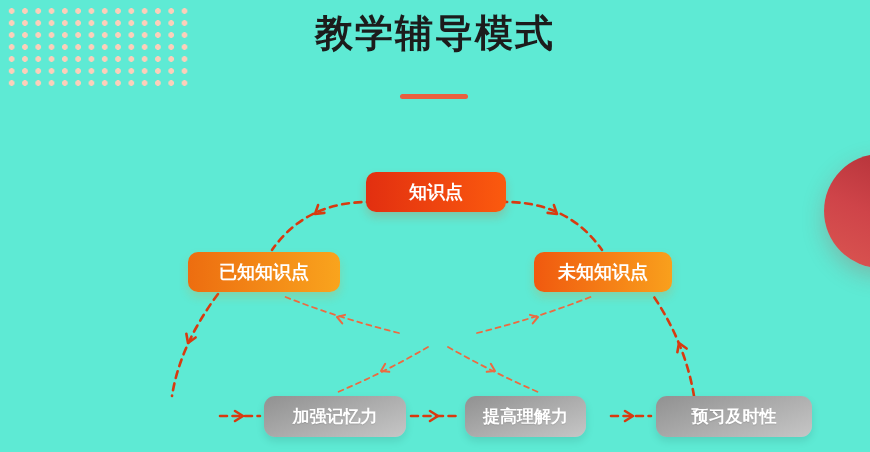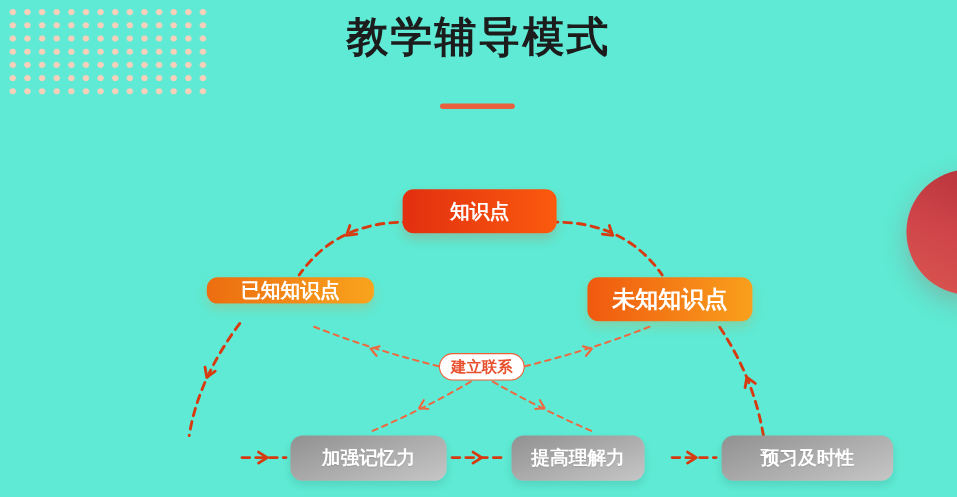--- a/index.html
+++ b/index.html
@@ -38,26 +38,26 @@
   .node{
     position:absolute;display:flex;align-items:center;justify-content:center;
     color:#ffffff;font-weight:bold;box-sizing:border-box;white-space:nowrap;
   }
   .node-knowledge{
     left:366px;top:172px;width:140px;height:40px;border-radius:10px;font-size:18px;
     background:linear-gradient(90deg,#e22f10,#fb5a0e);
     box-shadow:0 5px 10px rgba(235,70,15,.22);
   }
   .node-known{
-    left:188px;top:252px;width:152px;height:24px;border-radius:10px;font-size:18px;
+    left:188px;top:252px;width:152px;height:40px;border-radius:10px;font-size:18px;
     background:linear-gradient(90deg,#ed6d10,#f9a41d);
     box-shadow:0 5px 10px rgba(244,140,30,.22);
   }
   .node-unknown{
-    left:534px;top:252px;width:150px;height:40px;border-radius:10px;font-size:21px;
+    left:534px;top:252px;width:138px;height:40px;border-radius:10px;font-size:18px;
     background:linear-gradient(90deg,#f0590f,#f9a01c);
     box-shadow:0 5px 10px rgba(244,130,25,.22);
     align-items:center;
   }
   .node-pill{
     left:399px;top:321px;width:78px;height:25px;border-radius:13px;font-size:14px;
     background:#ffffff;border:1.6px solid #ef5f38;color:#e8512e;
   }
   .node-gray{
     top:396px;height:41px;border-radius:11px;font-size:17px;
@@ -144,23 +144,20 @@
   </div>
 
   <div class="node node-known">
     <span>已知知识点</span>
   </div>
 
   <div class="node node-unknown">
     <span>未知知识点</span>
   </div>
 
-  <div class="node node-pill">
-    <span>建立联系</span>
-  </div>
 
 
   <div class="node node-gray node-memory">
     <span>加强记忆力</span>
   </div>
 
   <div class="node node-gray node-comprehension">
     <span>提高理解力</span>
   </div>
 

